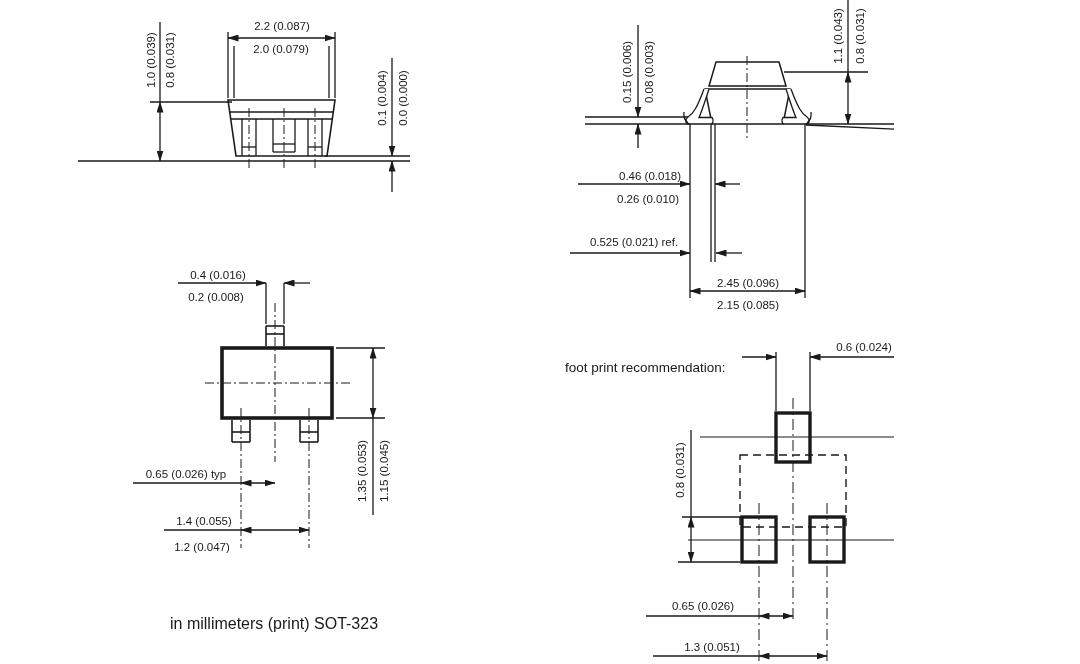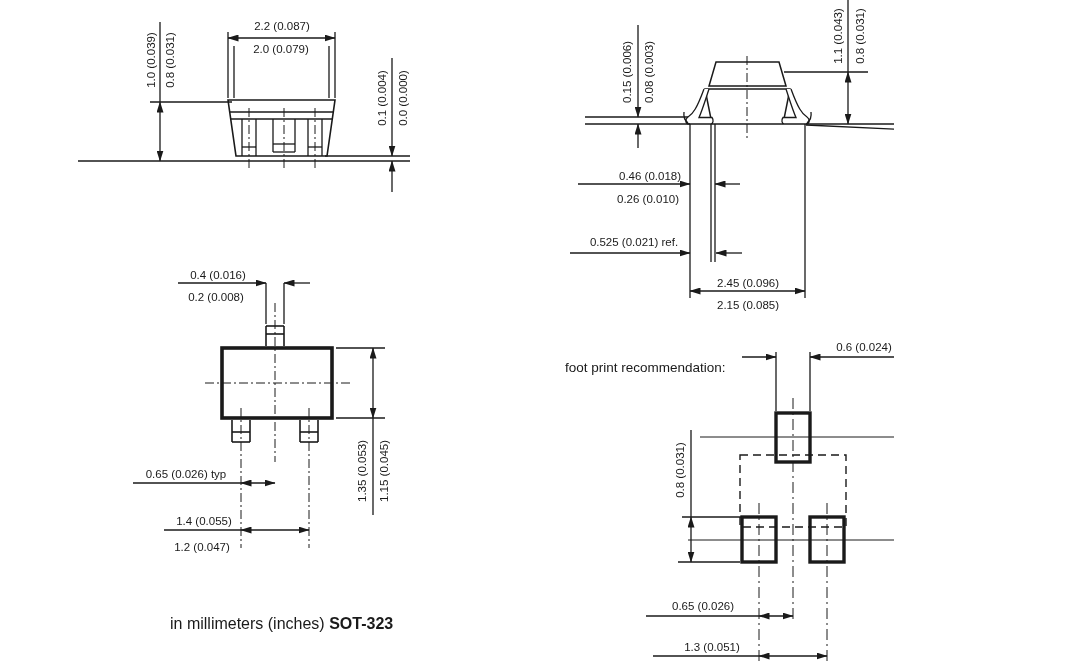--- a/index.html
+++ b/index.html
@@ -4,21 +4,21 @@
 <style>
   html,body{margin:0;padding:0;background:#ffffff;}
   .stage{position:relative;width:894px;height:664px;background:#ffffff;overflow:hidden;
          font-family:"Liberation Sans","DejaVu Sans",sans-serif;color:#1a1a1a;}
   svg{position:absolute;left:0;top:0;}
   svg text{font-family:"Liberation Sans","DejaVu Sans",sans-serif;font-size:11.5px;fill:#1a1a1a;}
   svg text.note{font-size:13.5px;}
   .title-block{position:absolute;left:170px;top:615px;line-height:1.15;}
   .title-heading{font-size:19px;font-weight:bold;letter-spacing:.3px;}
   .title-sub{font-size:16px;}
-  .title-sub .pkg{font-weight:bold;}
+  .title-sub .pkg{font-weight:normal;}
 </style>
 </head>
 <body>
 
 <div class="stage">
 
 <svg width="1080" height="664" viewBox="0 0 1080 664">
   <defs>
     <marker id="ae" markerWidth="11" markerHeight="7" refX="10.5" refY="3.5" orient="auto" markerUnits="userSpaceOnUse">
       <path d="M0,0 L11,3.5 L0,7 Z" fill="#1a1a1a"></path>
@@ -225,16 +225,16 @@
       <text x="864" y="351" text-anchor="middle">0.6 (0.024)</text>
       <text transform="translate(684,470) rotate(-90)" text-anchor="middle">0.8 (0.031)</text>
       <text x="703" y="610" text-anchor="middle">0.65 (0.026)</text>
       <text x="712" y="651" text-anchor="middle">1.3 (0.051)</text>
       <text transform="translate(906,579) rotate(-90)" text-anchor="middle">1.8 (0.071)</text>
     </g>
   </g>
 </svg>
 
 <div class="title-block">
-  <div class="title-sub"><span>in millimeters (inches) </span><span class="pkg">SOT-323</span></div>
+  <div class="title-sub"><span>in millimeters (print) </span><span class="pkg">SOT-323</span></div>
 </div>
 
 </div>
 
 </body></html>

